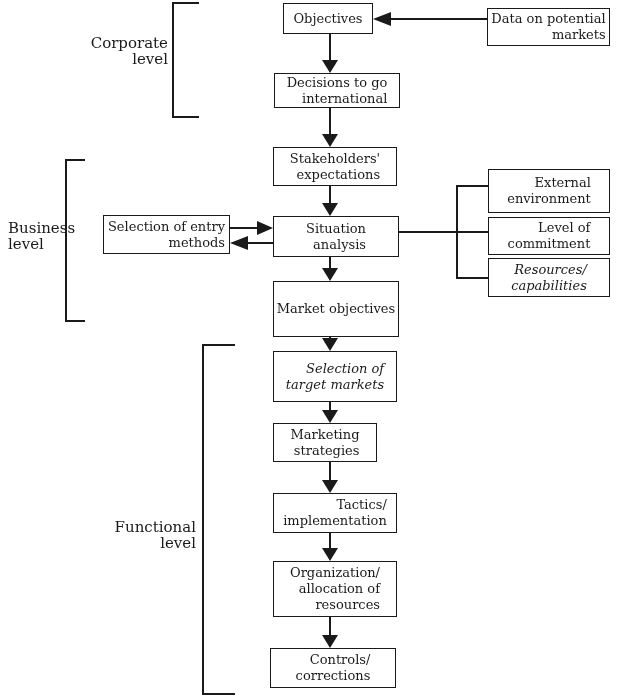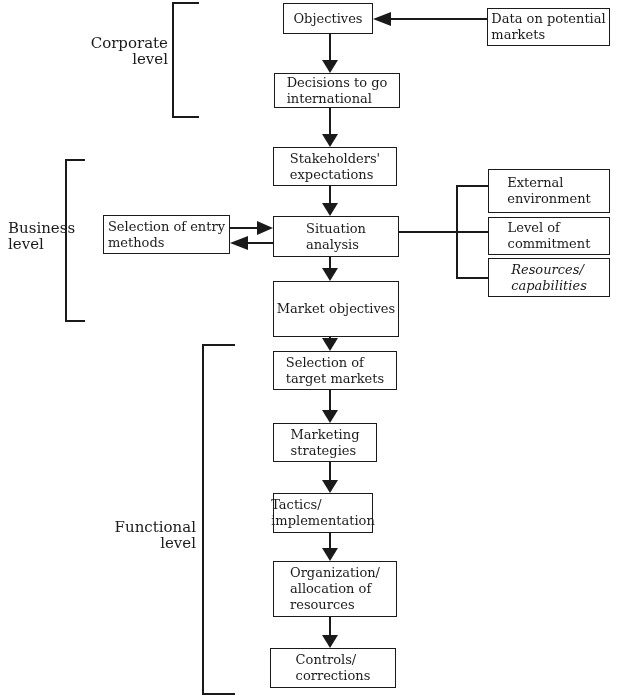--- a/index.html
+++ b/index.html
@@ -8,36 +8,36 @@
     font-family:"DejaVu Serif","Liberation Serif",serif;
     color:#1a1a1a;overflow:hidden;
   }
   .canvas{position:absolute;inset:0;}
 
   
   .box{
     position:absolute;box-sizing:border-box;
     border:1.5px solid #1a1a1a;background:#ffffff;
     display:flex;align-items:center;justify-content:center;
-    text-align:left;white-space:pre-line;
+    text-align:right;white-space:pre-line;
     font-size:13px;line-height:16px;
   }
   .b-objectives{left:283px;top:3px;width:90px;height:31px;}
   .b-data{left:487px;top:8px;width:123px;height:38px;}
   .b-decisions{left:274px;top:73px;width:126px;height:35px;}
   .b-stakeholders{left:273px;top:147px;width:124px;height:39px;}
   .b-entry{left:103px;top:215px;width:127px;height:39px;}
   .b-situation{left:273px;top:216px;width:126px;height:41px;}
   .b-external{left:488px;top:169px;width:122px;height:44px;}
   .b-commitment{left:488px;top:217px;width:122px;height:38px;}
   .b-resources{left:488px;top:258px;width:122px;height:39px;font-style:italic;}
   .b-marketobj{left:273px;top:281px;width:126px;height:56px;}
-  .b-target{left:273px;top:351px;width:124px;height:39px;}
+  .b-target{left:273px;top:351px;width:124px;height:51px;font-style:italic;}
   .b-marketing{left:273px;top:423px;width:104px;height:39px;}
-  .b-tactics{left:273px;top:493px;width:100px;height:40px;}
+  .b-tactics{left:273px;top:493px;width:124px;height:40px;}
   .b-organization{left:273px;top:561px;width:124px;height:56px;}
   .b-controls{left:270px;top:648px;width:126px;height:40px;}
 
   
   .lvl{position:absolute;font-size:15px;line-height:16px;white-space:pre-line;}
   .l-corporate{left:58px;top:35px;width:110px;text-align:right;}
   .l-business{left:8px;top:220px;width:60px;text-align:left;}
   .l-functional{left:84px;top:519px;width:112px;text-align:right;}
 
   

